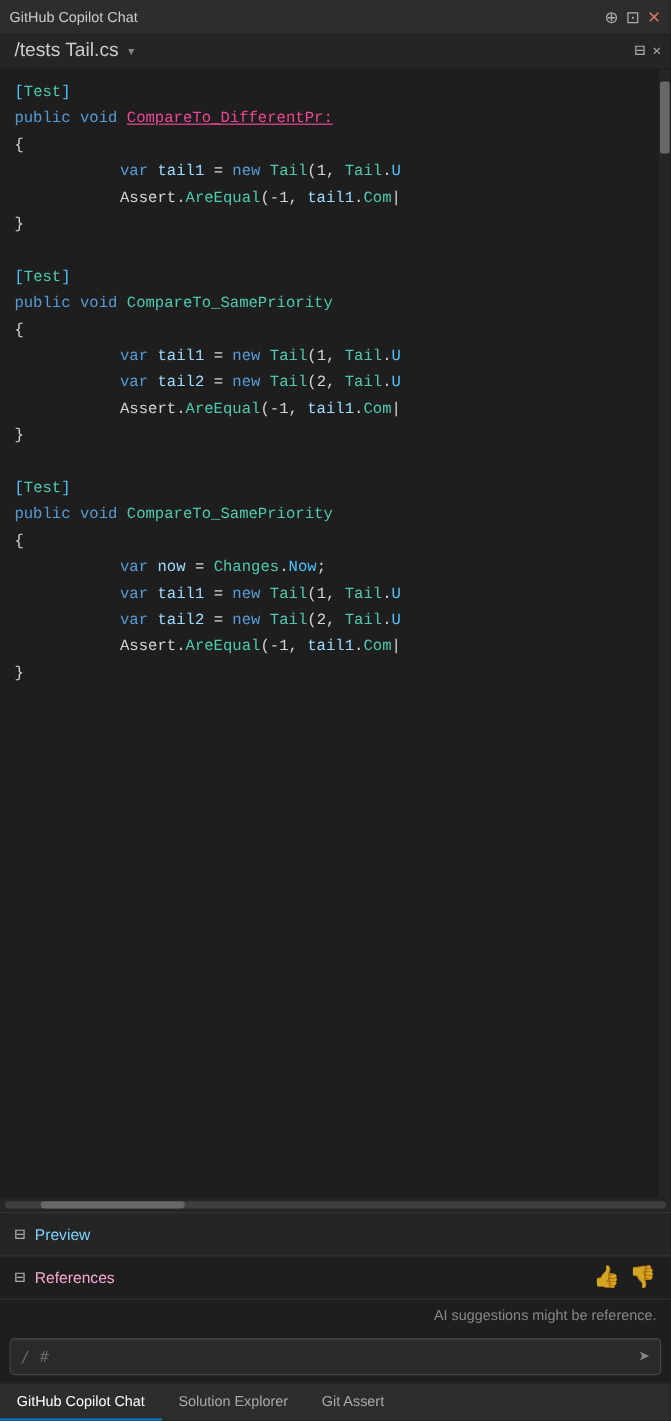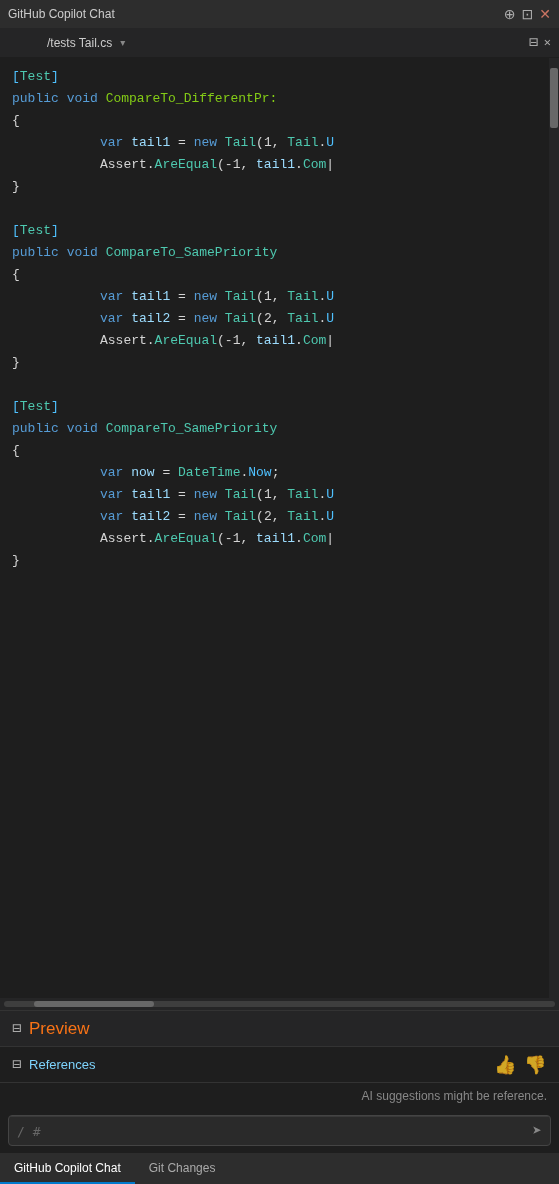--- a/index.html
+++ b/index.html
@@ -166,22 +166,22 @@
       flex-shrink: 0;
       border-top: 1px solid #333;
     }
 
     .preview-icon {
       color: #cccccc;
       font-size: 14px;
     }
 
     .preview-label {
-      color: #f97316;
-      font-size: 17px;
+      color: #7dd3fc;
+      font-size: 13px;
       font-family: 'Segoe UI', sans-serif;
       text-align: right;
     }
 
     
     .references-bar {
       background: #1e1e1e;
       display: flex;
       align-items: center;
       justify-content: space-between;
@@ -196,21 +196,21 @@
       align-items: center;
       gap: 8px;
     }
 
     .references-icon {
       color: #cccccc;
       font-size: 13px;
     }
 
     .references-label {
-      color: #7dd3fc;
+      color: #f9a8d4;
       font-size: 13px;
       font-family: 'Segoe UI', sans-serif;
     }
 
     .references-actions {
       display: flex;
       align-items: center;
       gap: 8px;
     }
 
@@ -319,37 +319,37 @@
   </div>
   <div class="title-bar-controls">
     <span class="title-bar-btn" title="Pin">⊕</span>
     <span class="title-bar-btn" title="Dock">⊡</span>
     <span class="title-bar-btn" title="Close" style="color: #f48771;">✕</span>
   </div>
 </div>
 
 <div class="tab-bar">
   <div class="tab-label">
-    <span style="color:#cccccc;font-size:12px;font-family:'Segoe UI',sans-serif;margin-left:35px;">/tests Tail.cs</span>
+    <span style="color:#cccccc;font-size:16px;font-family:'Segoe UI',sans-serif;">/tests Tail.cs</span>
     <span style="color:#888;font-size:10px;">▾</span>
   </div>
   <div class="tab-controls">
     <span style="color:#aaa;font-size:15px;">⊟</span>
     <span style="color:#aaa;font-size:12px;">✕</span>
   </div>
 </div>
 
 <div class="code-area">
   <div class="code-scroll">
 
     <div class="code-line">
       <span style="color:#4fc1ff;">[</span><span style="color:#4ec9b0;">Test</span><span style="color:#4fc1ff;">]</span>
     </div>
     <div class="code-line">
-      <span style="color:#569cd6;">public</span><span> </span><span style="color:#569cd6;">void</span><span> </span><span style="color:#84cc16;">CompareTo_DifferentPr:</span>
+      <span style="color:#569cd6;">public</span><span> </span><span style="color:#569cd6;">void</span><span> </span><span style="color:#ec4899;text-decoration:underline;">CompareTo_DifferentPr:</span>
     </div>
     <div class="code-line">
       <span style="color:#d4d4d4;">{</span>
     </div>
     <div class="code-line indent2">
       <span style="color:#569cd6;">var</span><span> </span><span style="color:#9cdcfe;">tail1</span><span> = </span><span style="color:#569cd6;">new</span><span> </span><span style="color:#4ec9b0;">Tail</span><span>(1, </span><span style="color:#4ec9b0;">Tail</span><span>.</span><span style="color:#4fc1ff;">U</span>
     </div>
     <div class="code-line indent2">
       <span style="color:#d4d4d4;">Assert.</span><span style="color:#4ec9b0;">AreEqual</span><span>(-1, </span><span style="color:#9cdcfe;">tail1</span><span>.</span><span style="color:#4ec9b0;">Com</span><span>|</span>
     </div>
@@ -386,21 +386,21 @@
     <div class="code-line">
       <span style="color:#4fc1ff;">[</span><span style="color:#4ec9b0;">Test</span><span style="color:#4fc1ff;">]</span>
     </div>
     <div class="code-line">
       <span style="color:#569cd6;">public</span><span> </span><span style="color:#569cd6;">void</span><span> </span><span style="color:#4ec9b0;">CompareTo_SamePriority</span>
     </div>
     <div class="code-line">
       <span style="color:#d4d4d4;">{</span>
     </div>
     <div class="code-line indent2">
-      <span style="color:#569cd6;">var</span><span> </span><span style="color:#9cdcfe;">now</span><span> = </span><span style="color:#4ec9b0;">DateTime</span><span>.</span><span style="color:#4fc1ff;">Now</span><span>;</span>
+      <span style="color:#569cd6;">var</span><span> </span><span style="color:#9cdcfe;">now</span><span> = </span><span style="color:#4ec9b0;">Changes</span><span>.</span><span style="color:#4fc1ff;">Now</span><span>;</span>
     </div>
     <div class="code-line indent2">
       <span style="color:#569cd6;">var</span><span> </span><span style="color:#9cdcfe;">tail1</span><span> = </span><span style="color:#569cd6;">new</span><span> </span><span style="color:#4ec9b0;">Tail</span><span>(1, </span><span style="color:#4ec9b0;">Tail</span><span>.</span><span style="color:#4fc1ff;">U</span>
     </div>
     <div class="code-line indent2">
       <span style="color:#569cd6;">var</span><span> </span><span style="color:#9cdcfe;">tail2</span><span> = </span><span style="color:#569cd6;">new</span><span> </span><span style="color:#4ec9b0;">Tail</span><span>(2, </span><span style="color:#4ec9b0;">Tail</span><span>.</span><span style="color:#4fc1ff;">U</span>
     </div>
     <div class="code-line indent2">
       <span style="color:#d4d4d4;">Assert.</span><span style="color:#4ec9b0;">AreEqual</span><span>(-1, </span><span style="color:#9cdcfe;">tail1</span><span>.</span><span style="color:#4ec9b0;">Com</span><span>|</span>
     </div>
@@ -449,15 +449,18 @@
     </div>
     <span class="send-btn">➤</span>
   </div>
 </div>
 
 <div class="bottom-tabs">
   <div class="bottom-tab active">
     <span>GitHub Copilot Chat</span>
   </div>
   <div class="bottom-tab">
-    <span>Git Changes</span>
+    <span>Solution Explorer</span>
+  </div>
+  <div class="bottom-tab">
+    <span>Git Assert</span>
   </div>
 </div>
 
 </body></html>

